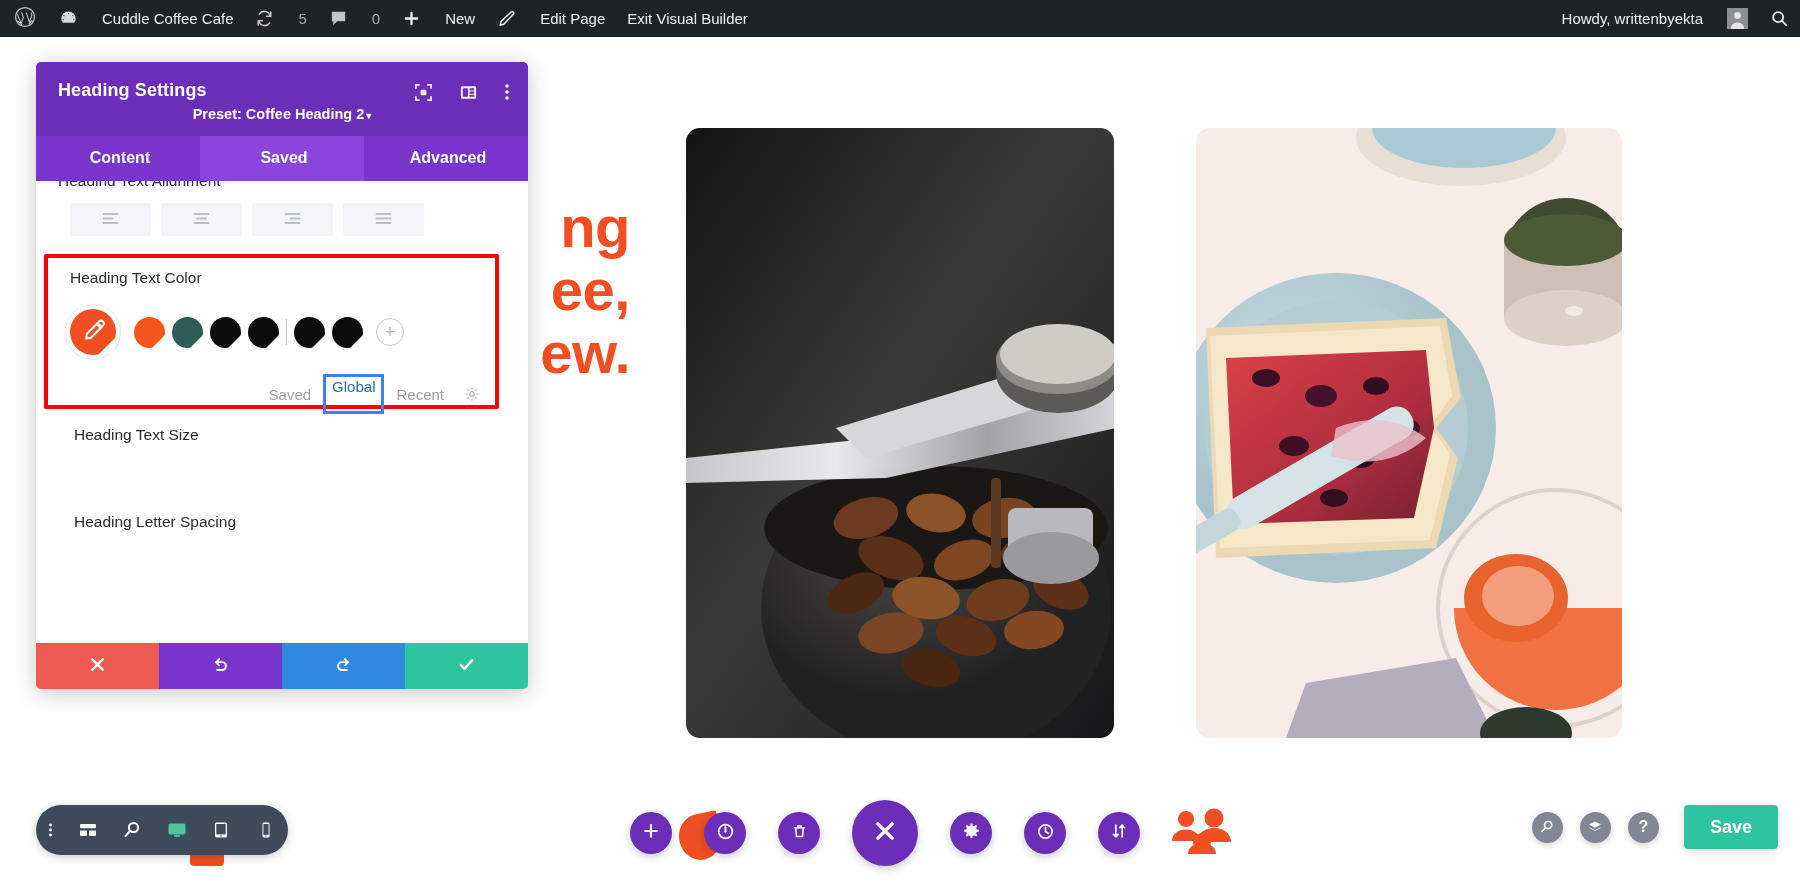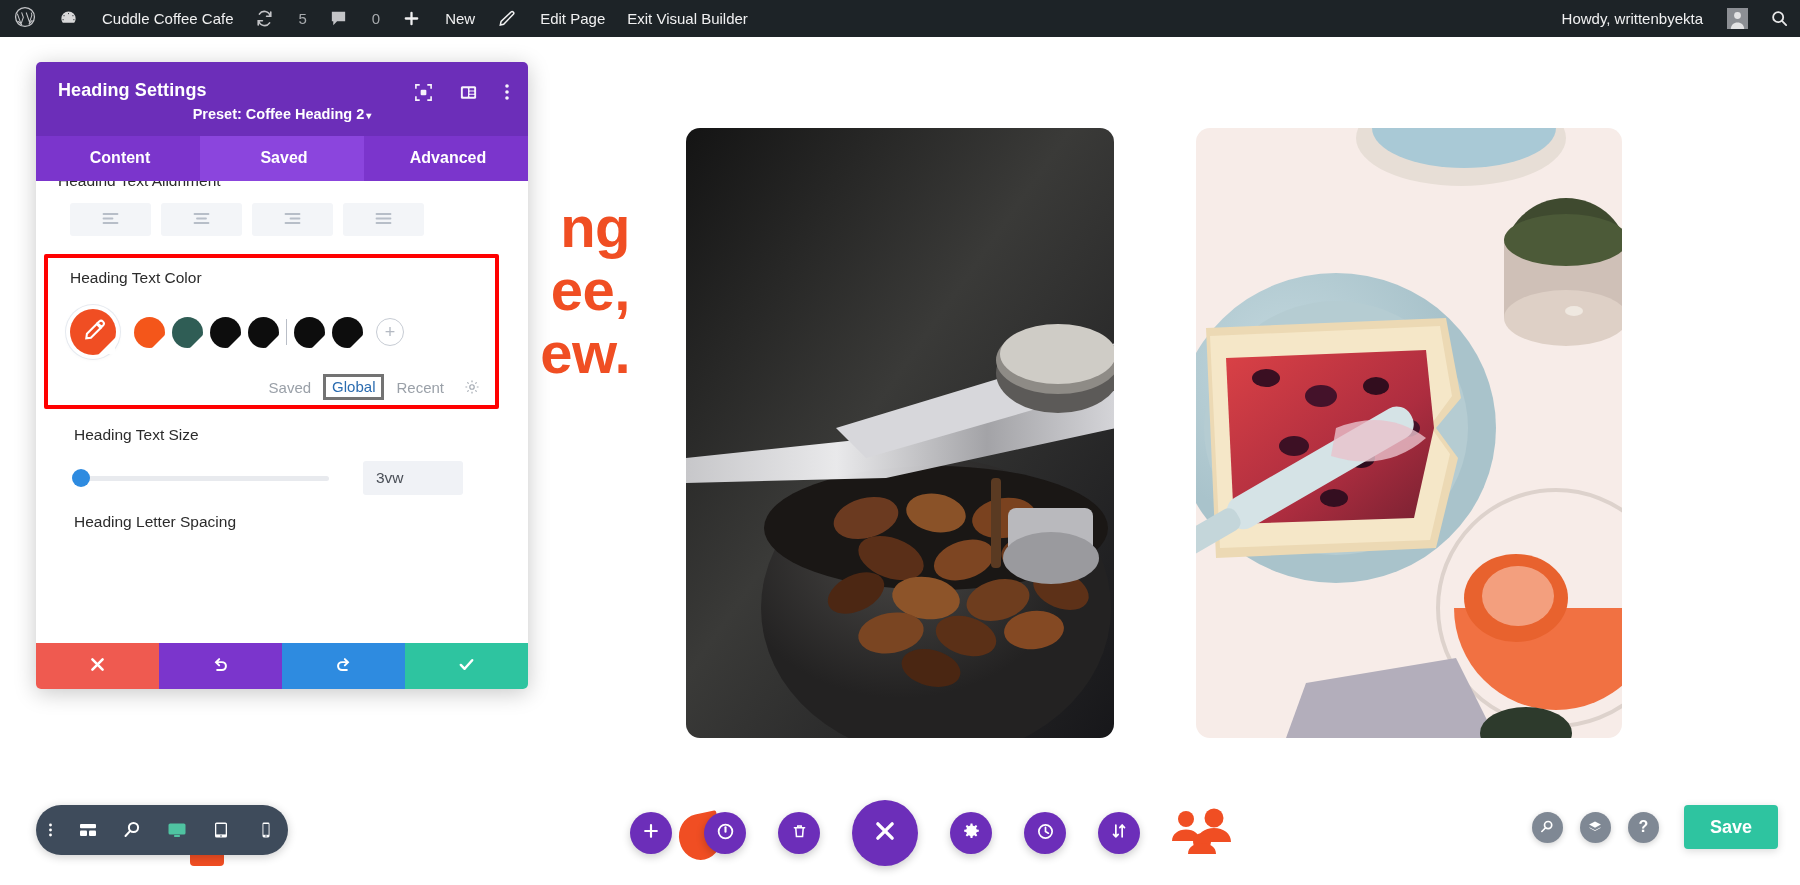--- a/index.html
+++ b/index.html
@@ -127,21 +127,21 @@
     width:28px;height:28px;border-radius:50%;border:1.5px solid #c7ccd4;
     display:flex;align-items:center;justify-content:center;color:#b4b9c2;
     font-size:18px; margin-left:13px; flex:0 0 auto; cursor:pointer;
   }
   .color-tabs {
     display:flex; align-items:center; justify-content:flex-end;
     gap:0; margin-top:19px; font-size:15px;
   }
   .ct { color:#9aa0a8; padding:2px 9px; cursor:pointer; }
   .ct.sel { color:#2b6cb0; }
-  .ct-box { border:3px solid #737373; padding:1px 6px 2px 6px; margin:0 3px;}
+  .ct-box { border:3px solid #3b82f6; padding:1px 6px 16px 6px; margin:0 3px;}
   .ct-gear { margin-left:11px; color:#a5abb3; cursor:pointer; display:flex; }
 
   .slider-group { position:absolute; left:38px; width:410px; }
   .sg1 { top:245px; }
   .sg2 { top:332px; }
   .slider-row { display:flex; align-items:center; margin-top:17px; gap:0; }
   .track {
     position:relative; width:255px; height:5px; background:#e8eaee; border-radius:3px;
   }
   .knob {
@@ -511,26 +511,20 @@
               <svg width="16" height="16" viewBox="0 0 20 20" fill="none" stroke="#a5abb3" stroke-width="1.5">
                 <circle cx="10" cy="10" r="2.8"></circle>
                 <path d="M10 1.8v2.2M10 16v2.2M1.8 10h2.2M16 10h2.2M4.2 4.2l1.6 1.6M14.2 14.2l1.6 1.6M15.8 4.2l-1.6 1.6M5.8 14.2l-1.6 1.6"></path>
               </svg>
             </span>
           </div>
         </div>
 
         <div class="slider-group sg1">
           <div class="field-label">Heading Text Size</div>
-          <div class="slider-row">
-            <div class="track">
-              <div class="knob" style="left:-2px"></div>
-            </div>
-            <div class="num-box">3vw</div>
-          </div>
         </div>
 
         <div class="slider-group sg2">
           <div class="field-label">Heading Letter Spacing</div>
         </div>
 
       </div>
     </div>
 
     <div class="modal-footer">

